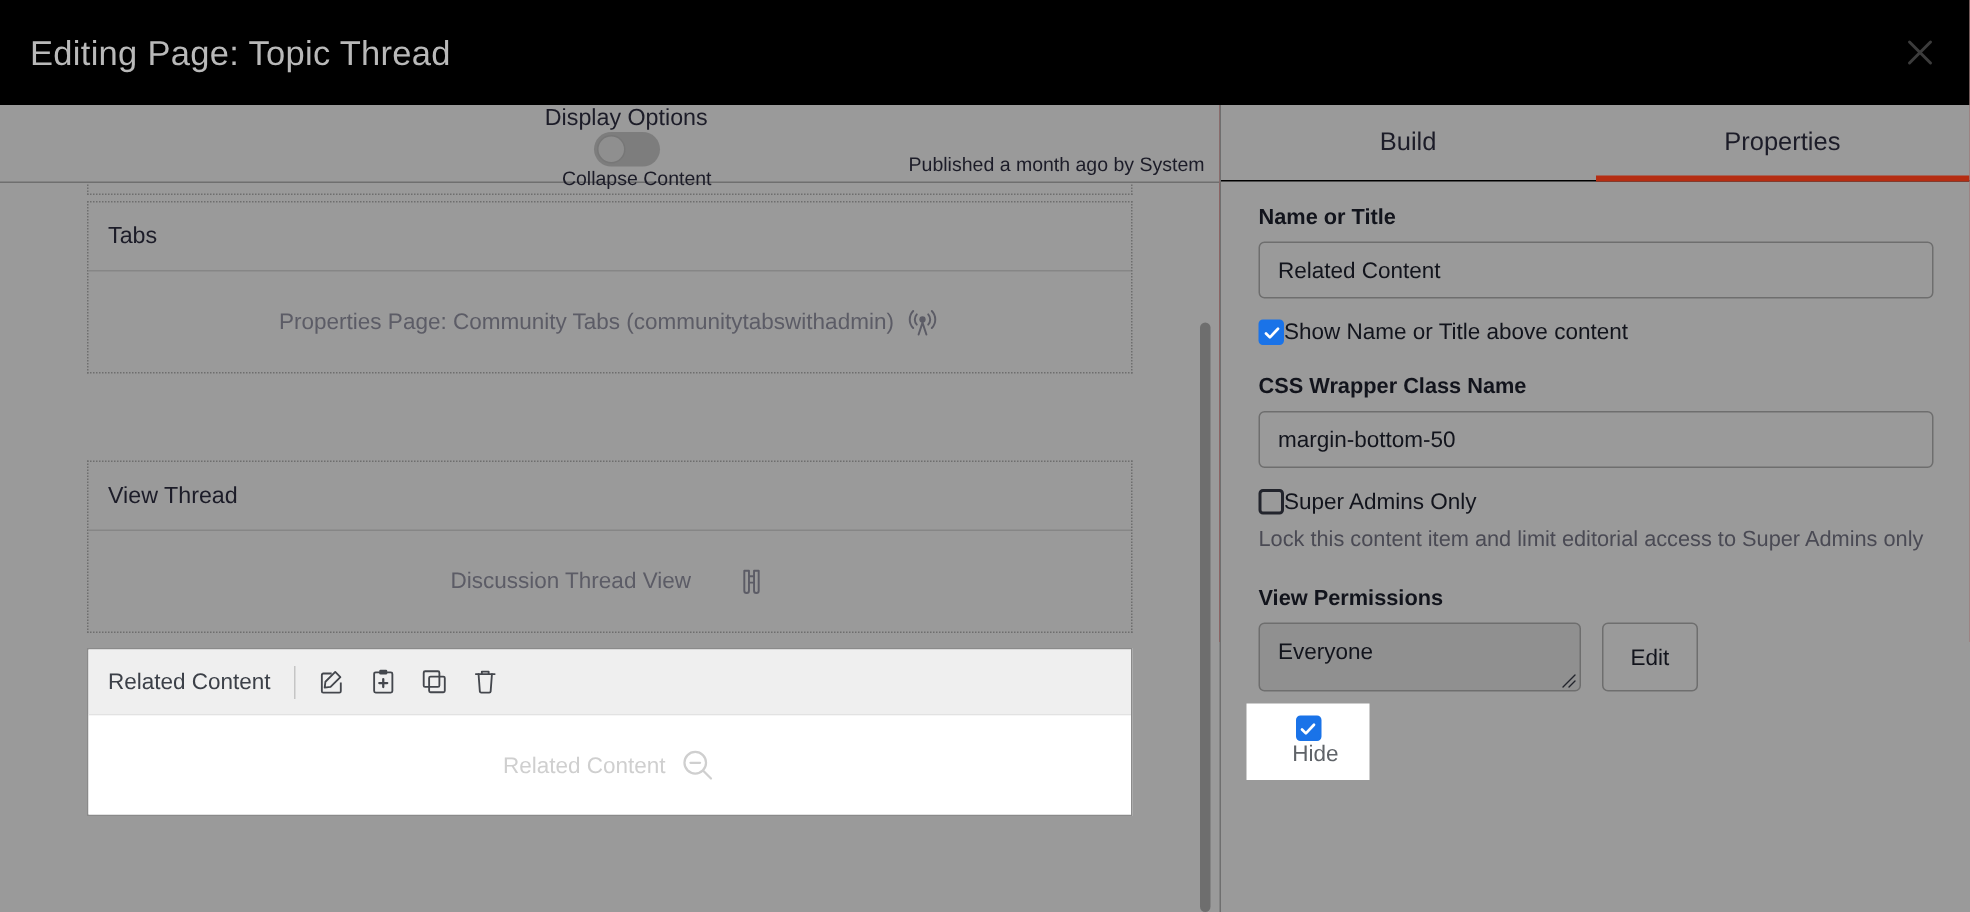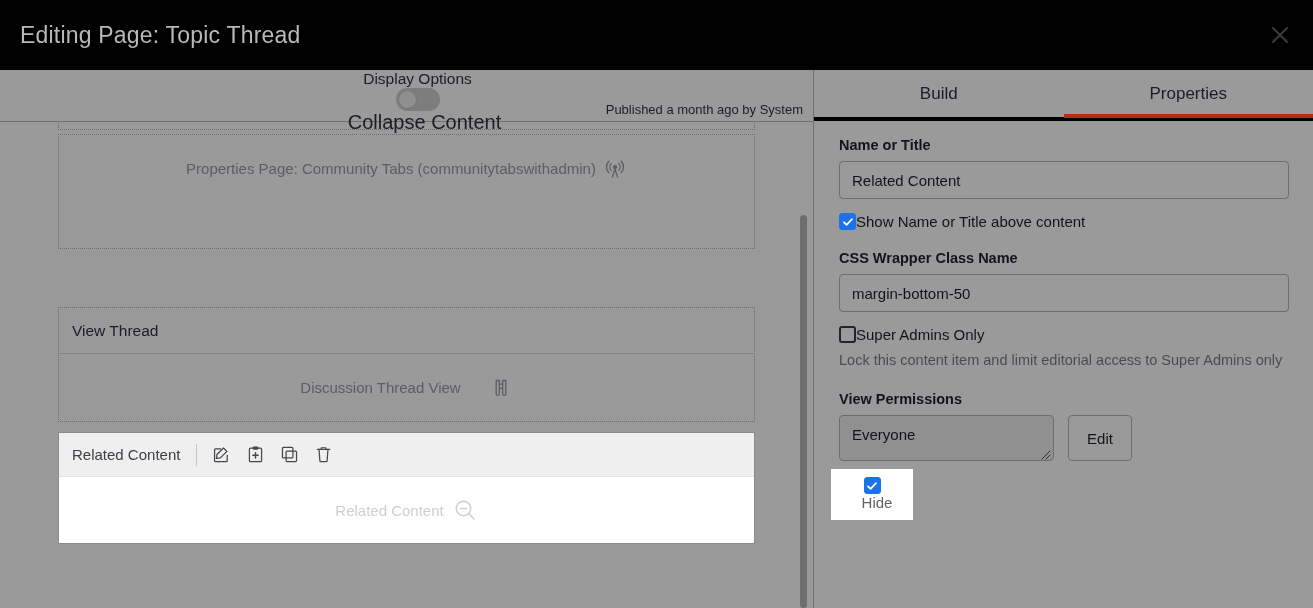--- a/index.html
+++ b/index.html
@@ -91,21 +91,21 @@
   .toggle-knob {
     position: absolute;
     left: 2px; top: 2px;
     width: 19px; height: 19px;
     border-radius: 50%;
     background: #8f8f8f;
     border: 1px solid #777;
   }
   .collapse-label {
     margin-left: 14px;
-    font-size: 20px;
+    font-size: 13px;
     color: #1c1c28;
     white-space: nowrap;
   }
   .published-note {
     position: absolute;
     right: 10px;
     top: 32px;
     font-size: 13px;
     color: #1c1c28;
     white-space: nowrap;
@@ -235,21 +235,21 @@
   
   .right-pane {
     position: absolute;
     left: 814px; top: 70px;
     width: 499px; height: 538px;
     background: #9a9a9a;
   }
   .tabs-row {
     display: flex;
     height: 51px;
-    border-bottom: 4px solid #000000;
+    border-bottom: 1px solid #000000;
   }
   .tab {
     flex: 1 1 50%;
     display: flex;
     align-items: center;
     justify-content: center;
     font-size: 17px;
     color: #1c1c28;
     cursor: pointer;
     position: relative;
@@ -391,20 +391,21 @@
         <span class="collapse-label">Collapse Content</span>
       </div>
       <div class="published-note">Published a month ago by System</div>
     </div>
 
     <div class="canvas">
 
       <div class="dotted-box dotted-partial"></div>
 
       <div class="zone zone-tabs">
+        <div class="zone-header">Tabs</div>
         <div class="zone-body">
           <span class="zb-text">Properties Page: Community Tabs (communitytabswithadmin)</span>
           <span class="zone-icon">
             <svg width="24" height="24" viewBox="0 0 24 24" aria-hidden="true">
               <g stroke="#5c5c66" stroke-width="1.3" fill="none" stroke-linecap="round">
                 <circle cx="12" cy="10" r="2.1" fill="#5c5c66" stroke="none"></circle>
                 <path d="M12 12.1 L9.4 20 M12 12.1 L14.6 20"></path>
                 <path d="M8.2 6.6 a5 5 0 0 0 0 6.8"></path>
                 <path d="M15.8 6.6 a5 5 0 0 1 0 6.8"></path>
                 <path d="M5.8 4.3 a8.2 8.2 0 0 0 0 11.4"></path>

